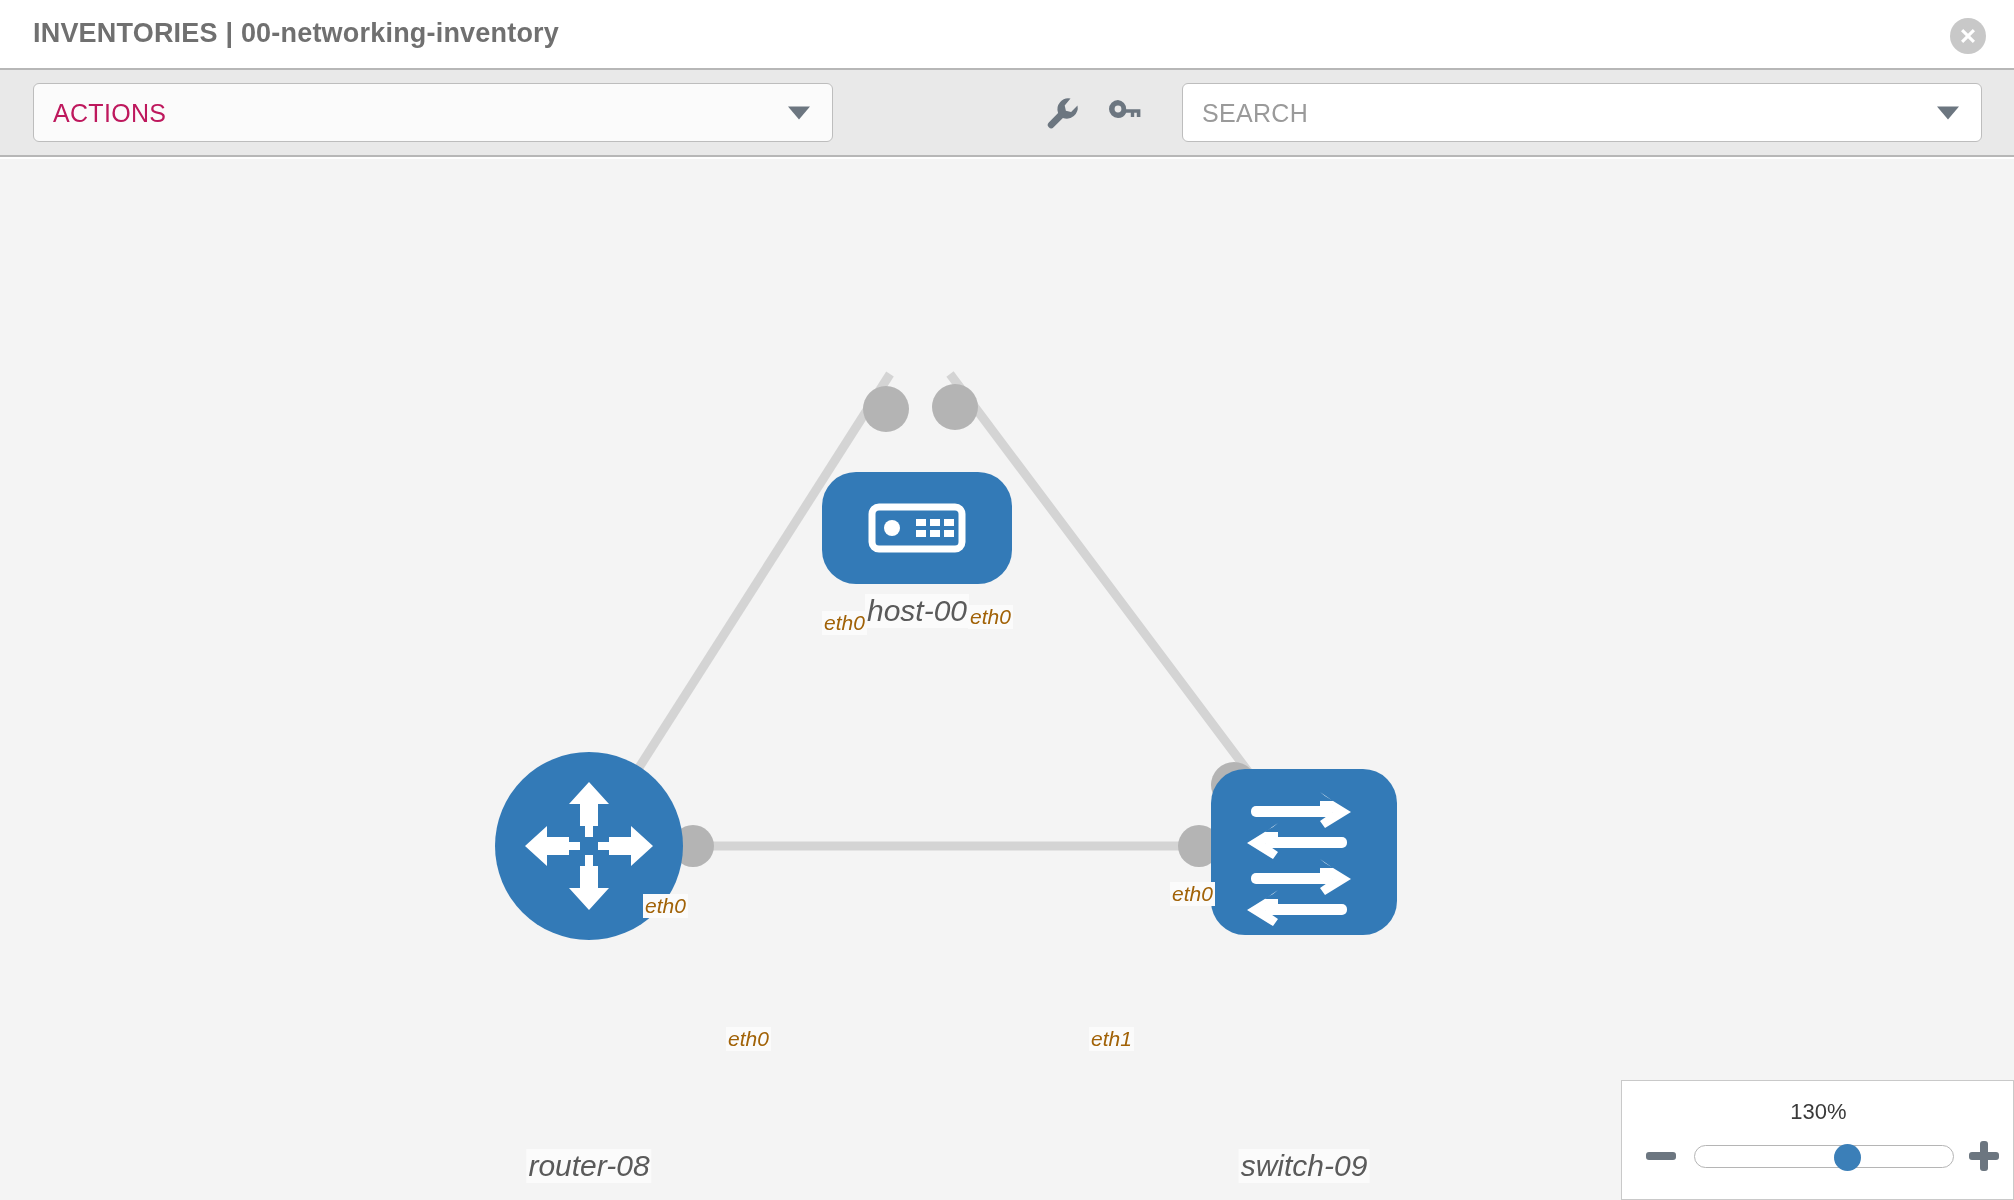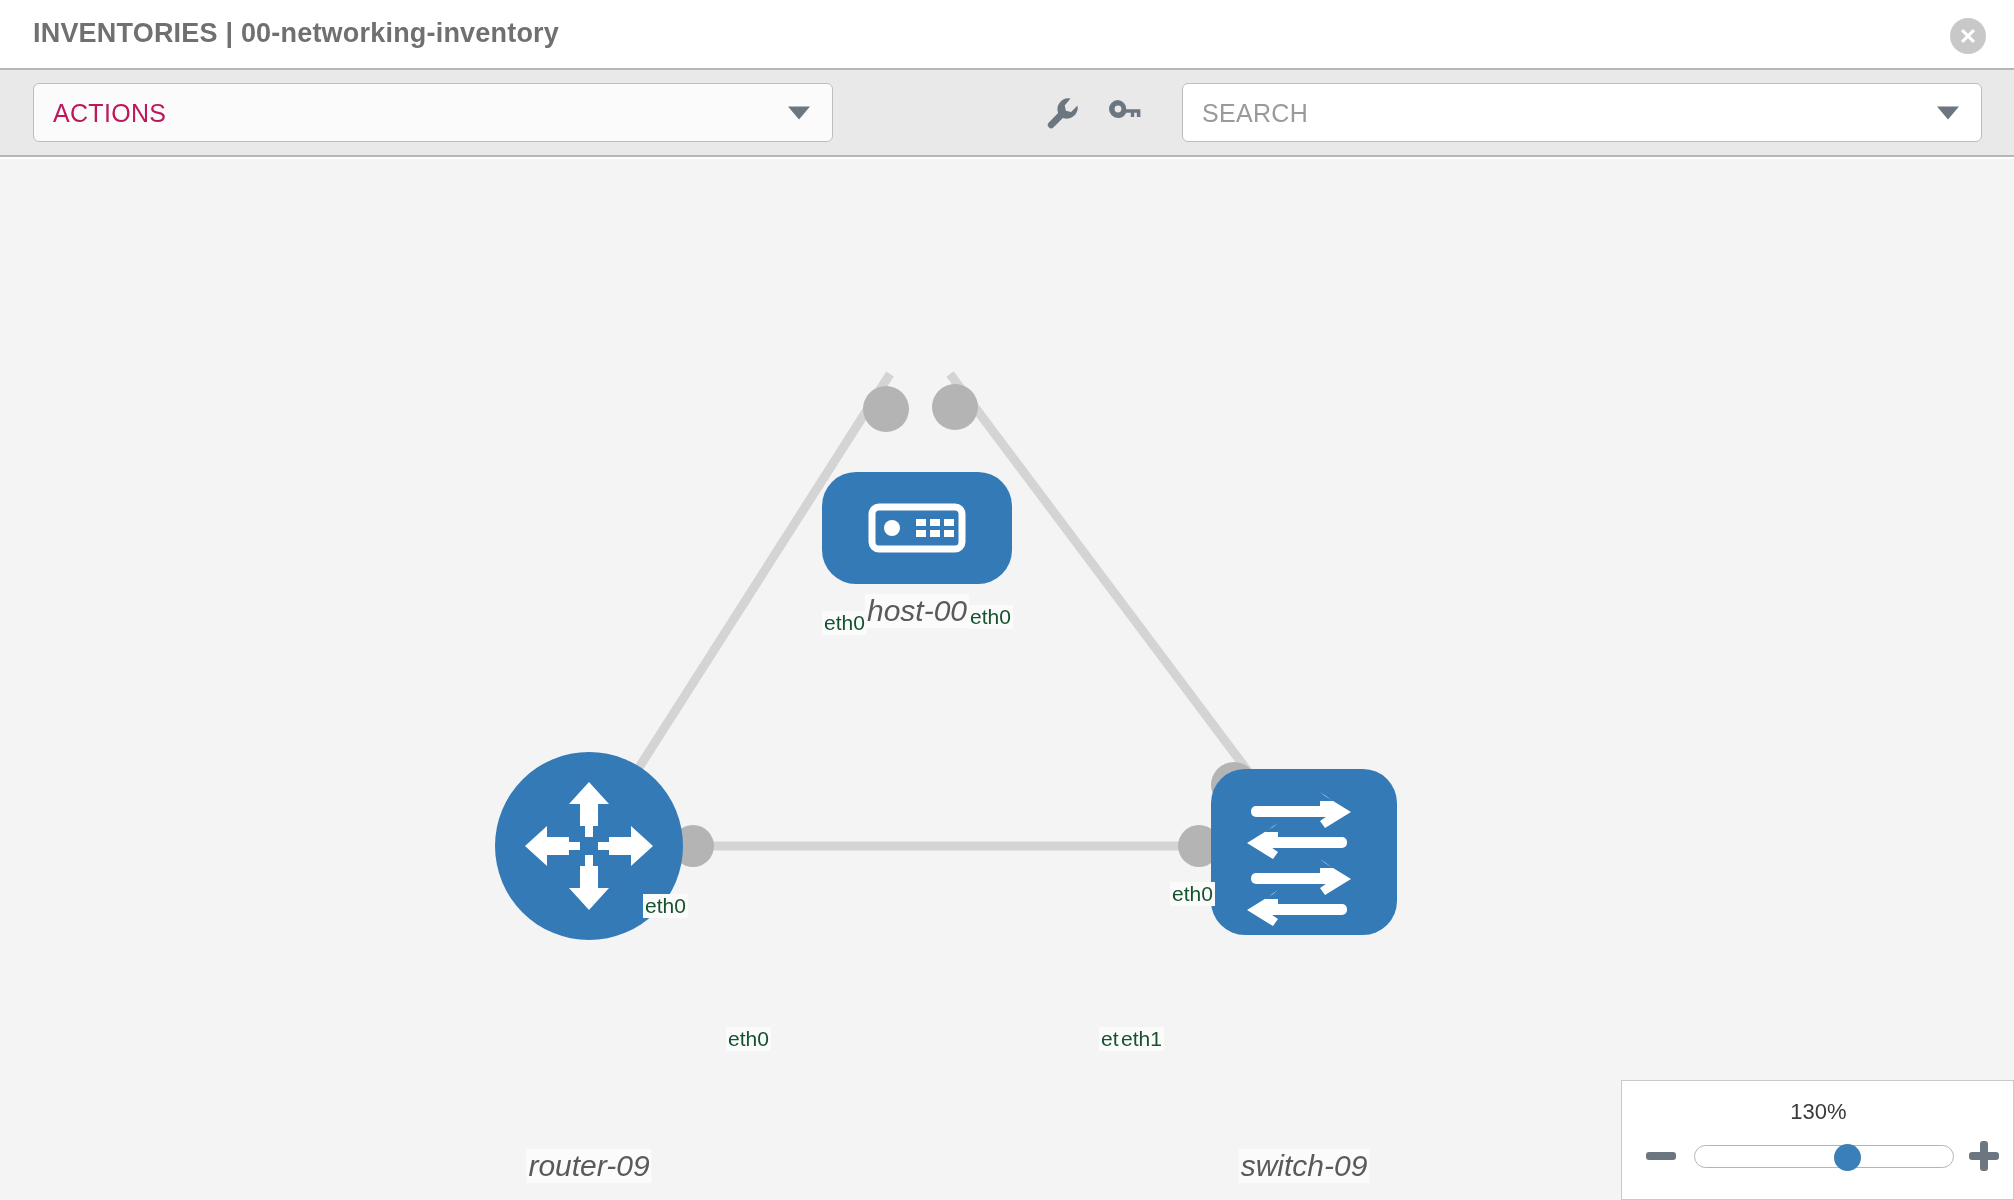--- a/index.html
+++ b/index.html
@@ -97,24 +97,25 @@
     color: #5a5a5a;
     background: #fbfbfb;
     white-space: nowrap;
     padding: 0 2px;
     transform: translateX(-50%);
     font-style: italic;
   }
   .iface-label {
     position: absolute;
     font-size: 21px;
-    color: #14532d;
+    color: #a16207;
     background: #fbfbfb;
     white-space: nowrap;
     padding: 0 2px;
+    font-style: italic;
   }
 
   
   .zoom-panel {
     position: absolute; left: 1621px; top: 1080px;
     width: 393px; height: 120px;
     background: #ffffff;
     border: 1px solid #c9c9c9;
     padding-left: 40px;
   }
@@ -249,30 +250,30 @@
           <rect x="1251" y="714" width="82" height="11" rx="5"></rect>
           <path d="M1325 704 l26 16 l-26 16 l-5-7 l13-9 h-13 v-11 h13 l-13-9 Z"></path>
 
           <rect x="1265" y="745" width="82" height="11" rx="5"></rect>
           <path d="M1273 735 l-26 16 l26 16 l5-7 l-13-9 h13 v-11 h-13 l13-9 Z"></path>
         </g>
       </g>
     </svg>
 
     <div class="node-label" style="left:917px; top:435px;">host-00</div>
-    <div class="node-label" style="left:589px; top:990px;">router-09</div>
+    <div class="node-label" style="left:589px; top:990px;">router-08</div>
     <div class="node-label" style="left:1304px; top:990px;">switch-09</div>
 
     <div class="iface-label" style="left:822px; top:452px;">eth0</div>
     <div class="iface-label" style="left:968px; top:446px;">eth0</div>
     <div class="iface-label" style="left:643px; top:735px;">eth0</div>
     <div class="iface-label" style="left:1170px; top:723px;">eth0</div>
     <div class="iface-label" style="left:726px; top:868px;">eth0</div>
     <div class="iface-label" style="left:1099px; top:868px;">eth</div>
-    <div class="iface-label" style="left:1119px; top:868px;">eth1</div>
+    <div class="iface-label" style="left:1089px; top:868px;">eth1</div>
   </div>
 
   <div class="zoom-panel">
     <div class="zoom-value">130%</div>
     <div class="zoom-row">
       <div class="zoom-minus">
         <svg width="34" height="38" viewBox="0 0 34 38">
           <rect x="2" y="15" width="30" height="8" rx="3" fill="#6c7680"></rect>
         </svg>
       </div>

